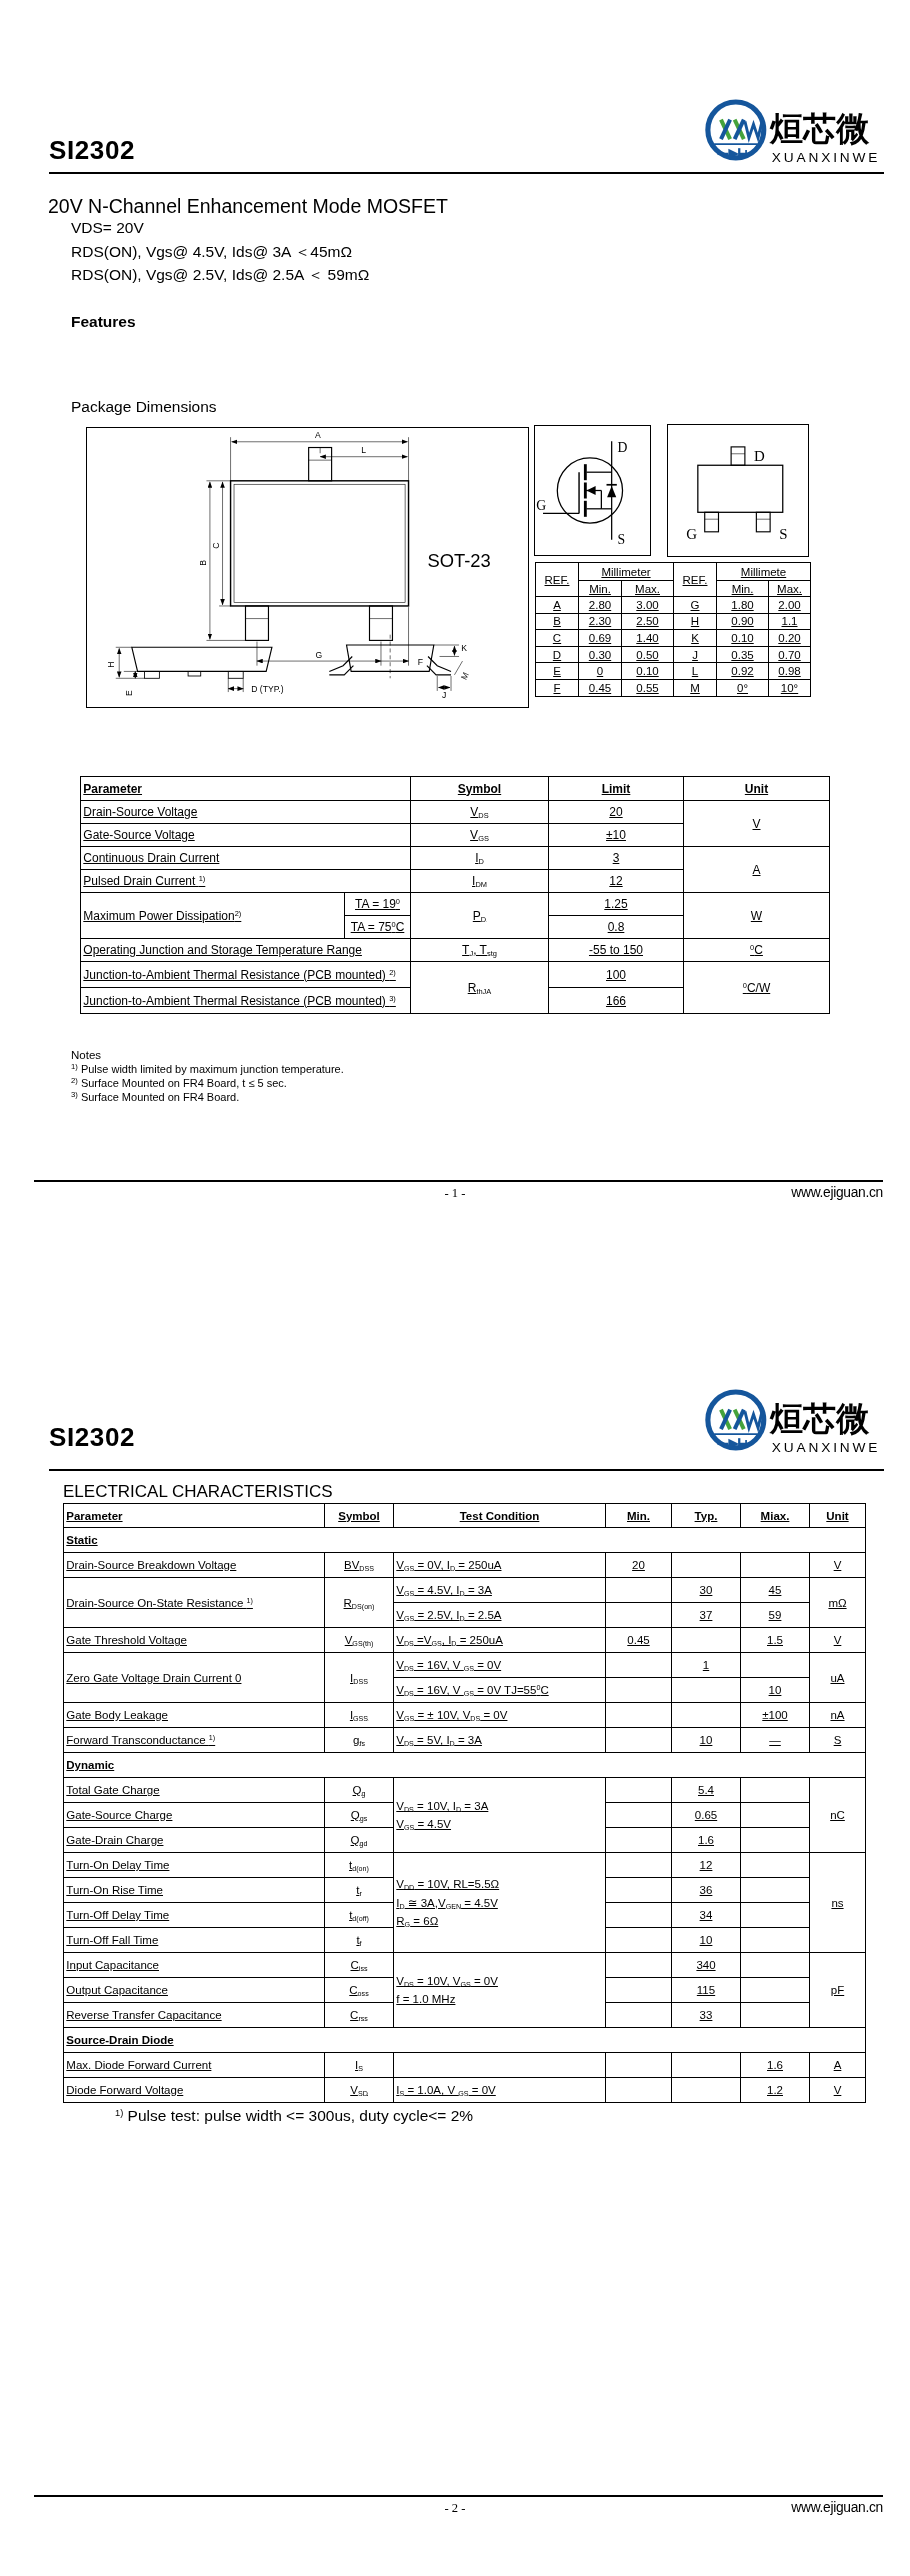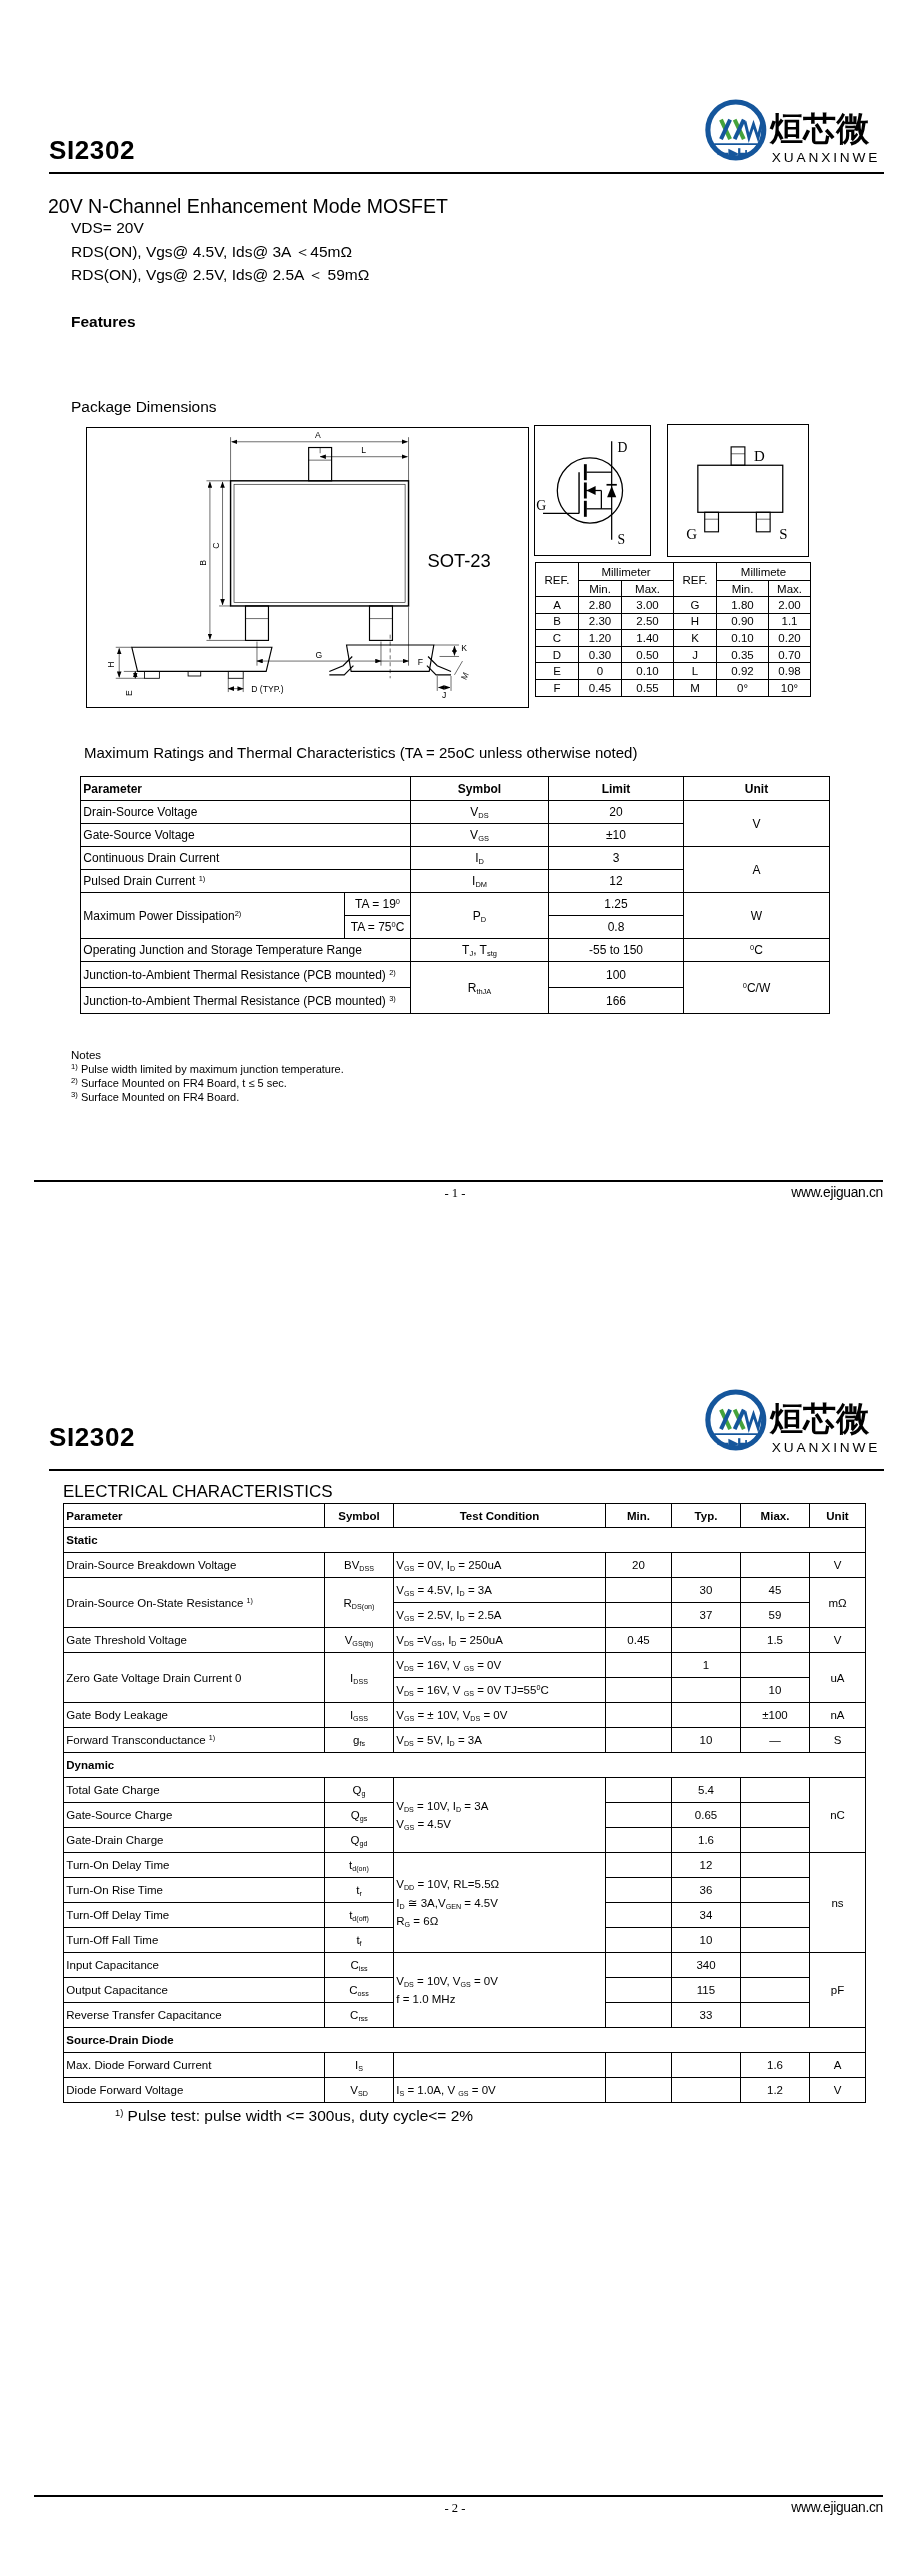--- a/index.html
+++ b/index.html
@@ -9,21 +9,21 @@
   .rule{background:#000;}
   .doc-title{font-size:26px;font-weight:bold;letter-spacing:0.6px;}
   .subtitle{font-size:19.5px;}
   .spec{font-size:15.5px;font-weight:normal;line-height:23.5px;}
   .h27b{font-size:15.5px;font-weight:bold;}
   .h27{font-size:15.5px;}
   .feat{font-size:15.5px;line-height:23px;}
   .rat-title{font-size:15px;}
   .sec-title{font-size:17px;}
   .box{border:1.1px solid #000;background:#fff;}
-  .tbl{border-collapse:collapse;table-layout:fixed;position:absolute;background:#fff;border:1.7px solid #000;}
+  .tbl{border-collapse:collapse;table-layout:fixed;position:absolute;background:#fff;border:1.7px solid #000;text-decoration:underline;}
   .tbl td{border:1.1px solid #000;font-size:11.5px;padding:0 2.3px;overflow:hidden;}
   .rat td{font-size:12px;}
   .ref-t{border:1.1px solid #000;}
   .ref-t td{font-size:11.5px;text-align:center;padding:0 1.1px;}
   .c{text-align:center;}
   .pl{text-align:left;padding-left:4.6px;}
   .hd td{border-bottom:1.7px solid #000;font-weight:bold;}
   .sec td{border-top:1.7px solid #000;border-bottom:1.7px solid #000;font-weight:bold;}
   sub,sup{font-size:62%;line-height:0;}
   sub{vertical-align:-0.25em;}
@@ -222,21 +222,21 @@
     <tr style="height:16.6px">
           <td>B</td>
           <td>2.30</td>
           <td>2.50</td>
           <td>H</td>
           <td>0.90</td>
           <td>1.1</td>
         </tr>
     <tr style="height:16.6px">
           <td>C</td>
-          <td>1.20</td>
+          <td>0.69</td>
           <td>1.40</td>
           <td>K</td>
           <td>0.10</td>
           <td>0.20</td>
         </tr>
     <tr style="height:16.6px">
           <td>D</td>
           <td>0.30</td>
           <td>0.50</td>
           <td>J</td>
@@ -255,21 +255,20 @@
           <td>F</td>
           <td>0.45</td>
           <td>0.55</td>
           <td>M</td>
           <td>0°</td>
           <td>10°</td>
         </tr>
   </tbody>
     </table>
 
-  <div class="abs rat-title" style="left:84px;top:744px">Maximum Ratings and Thermal Characteristics (TA = 25oC unless otherwise noted)</div>
 
   <table class="tbl rat" style="left:80px;top:776px;width:749px">
     <colgroup>
         <col style="width:264px">
         <col style="width:66px">
         <col style="width:138px">
         <col style="width:135px">
         <col style="width:146px">
       </colgroup>
     <tbody>

